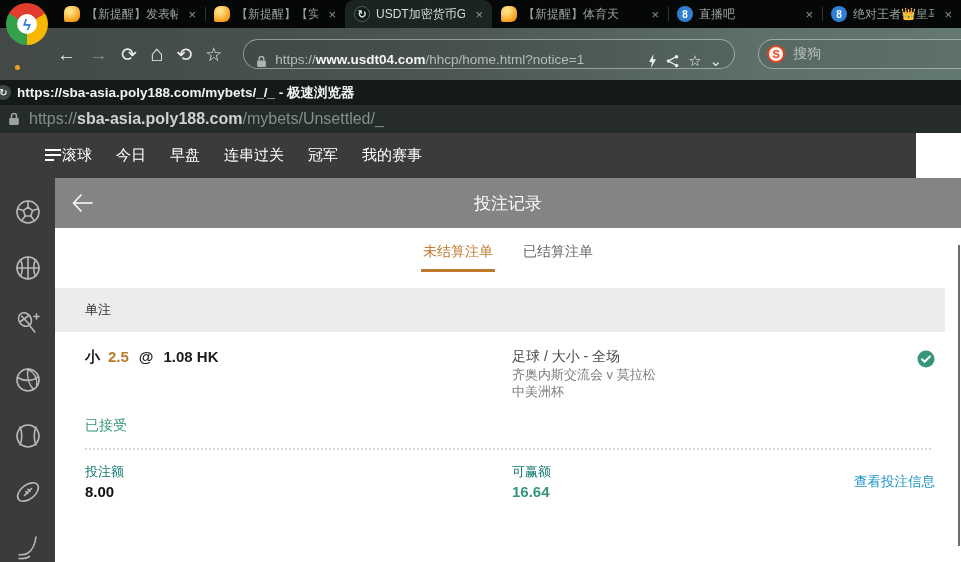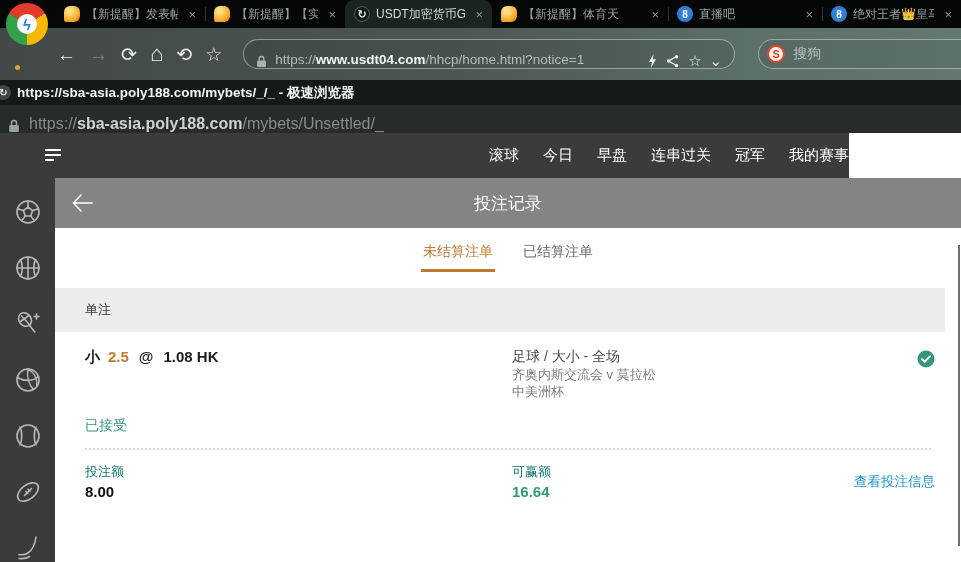--- a/index.html
+++ b/index.html
@@ -47,27 +47,27 @@
   .blogo .inner { width:20px; height:20px; border-radius:50%; background:#fff; color:#2a7de0;
     font-weight:bold; font-size:15px; display:flex; align-items:center; justify-content:center; }
   .odot { position:absolute; left:15px; top:65px; width:5px; height:5px; border-radius:50%; background:#e8a020; z-index:5; }
 
   
   .wtitle { position:absolute; left:0; top:80px; width:961px; height:25px; background:#14191a;
     display:flex; align-items:center; color:#f2f4f3; font-size:13.5px; font-weight:bold; }
   .wfav { width:15px; height:15px; border-radius:50%; background:#3f4745; color:#e8ecea;
     font-size:10px; display:flex; align-items:center; justify-content:center; margin:0 6px 0 -4px; flex:0 0 15px; }
   .waddr { position:absolute; left:0; top:105px; width:961px; height:28px; background:#262c2b;
-    display:flex; align-items:flex-end; gap:9px; padding-left:8px; font-size:16px; }
+    display:flex; align-items:center; gap:9px; padding-left:8px; font-size:16px; }
   .waddr .scheme,.waddr .path { color:#848e8a; }
   .waddr .host { color:#cdd3d0; font-weight:bold; }
 
   
-  .appnav { position:absolute; left:0; top:133px; width:849px; height:45px; background:#3b3b3b;
-    display:flex; align-items:center; gap:24px; padding-left:62px; color:#fff; font-size:15px;justify-content:flex-end; }
+  .appnav { position:absolute; left:0; top:133px; width:916px; height:45px; background:#3b3b3b;
+    display:flex; align-items:center; gap:24px; padding-left:62px; color:#fff; font-size:15px; }
   .burger { position:absolute; left:45px; top:16px; width:16px; }
   .burger i { display:block; height:2px; background:#fff; margin-bottom:3px; }
   .burger i:nth-child(3) { width:9px; }
 
   
   .sidebar { position:absolute; left:0; top:178px; width:55px; height:384px; background:#3b3b3b;
     display:flex; flex-direction:column; align-items:center; padding-top:21px; gap:30px; overflow:hidden; }
   .sicon { width:26px; height:26px; flex:0 0 26px; }
   .sicon svg { stroke:#b9b9b9; fill:none; stroke-width:1.6; stroke-linecap:round; stroke-linejoin:round; }
 

